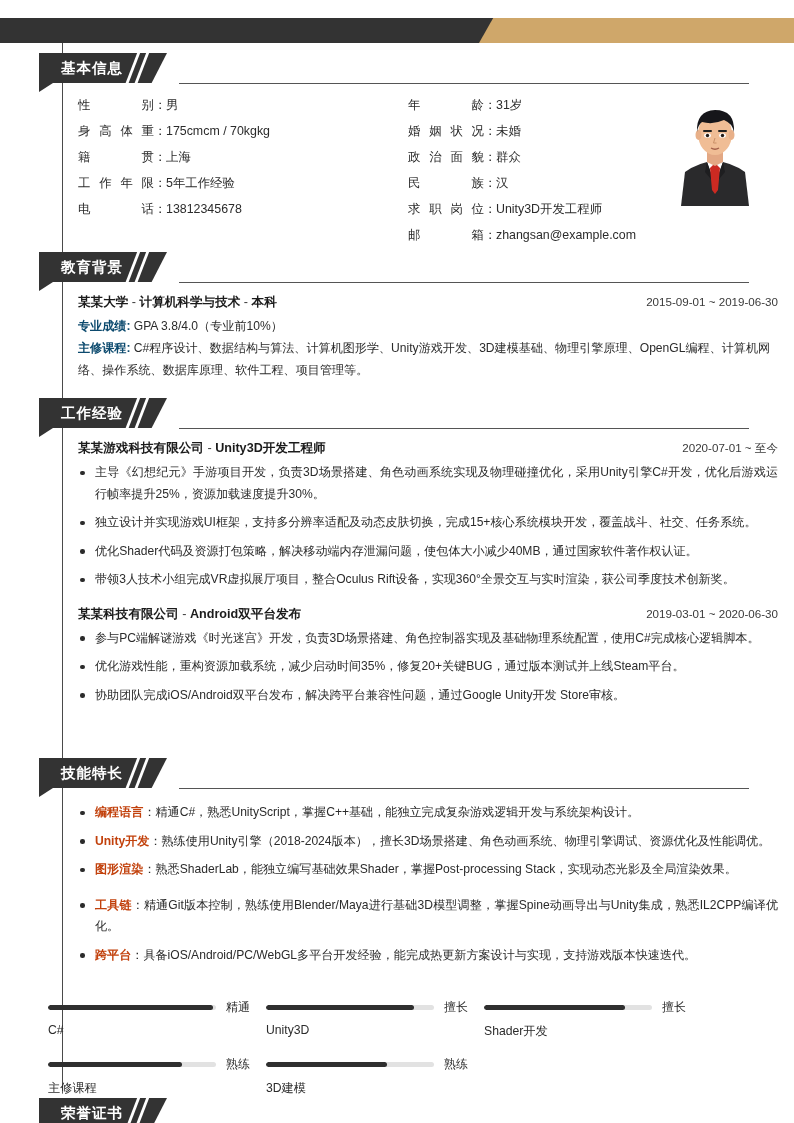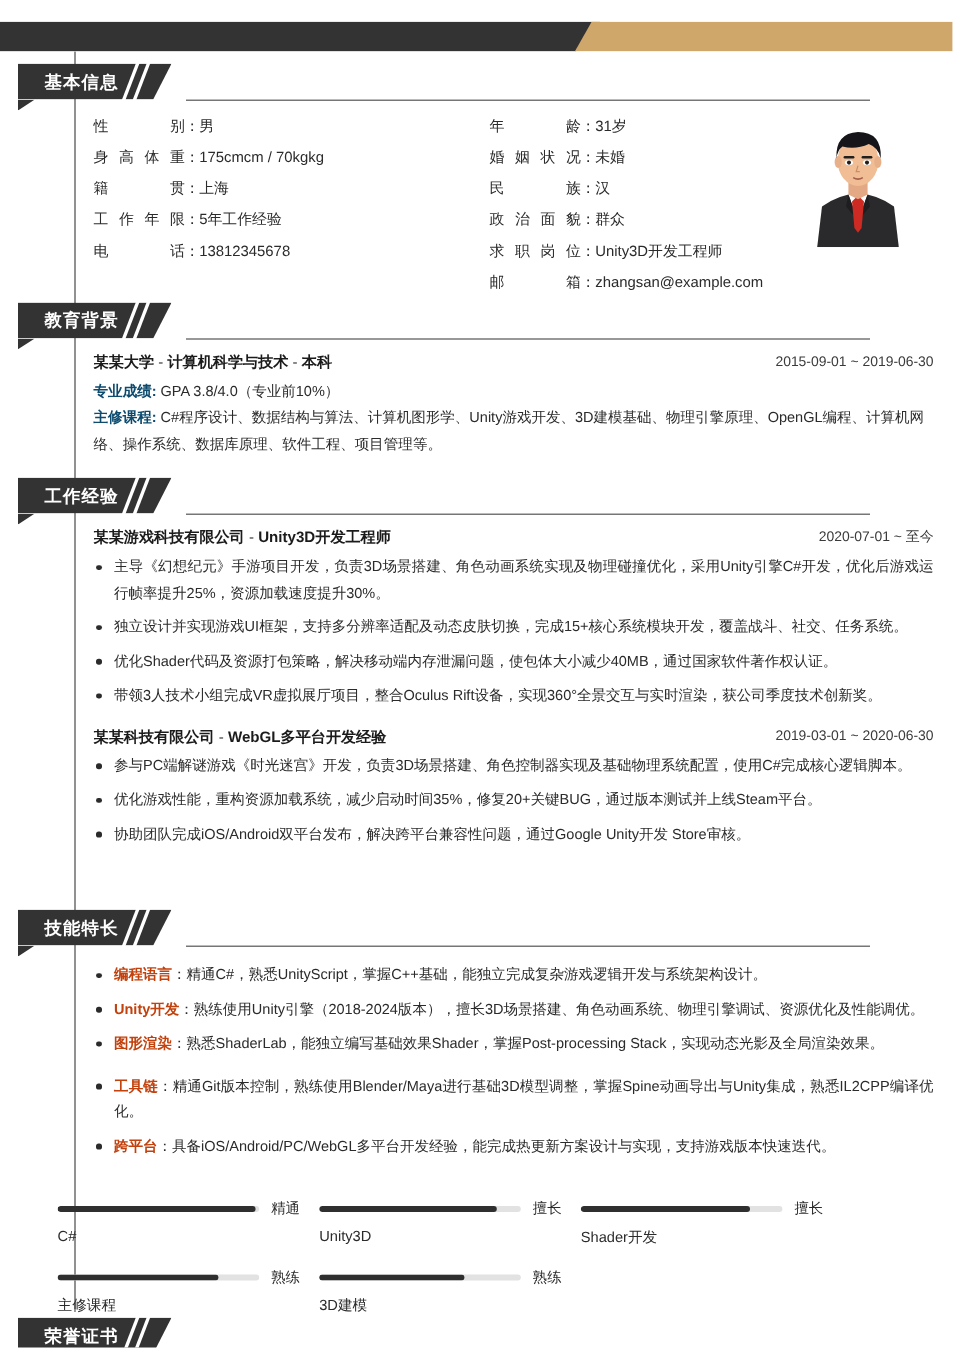--- a/index.html
+++ b/index.html
@@ -52,21 +52,21 @@
 
   
   .section {
     position: absolute;
     left: 0;
     width: 794px;
   }
   .sec-head {
     position: relative;
     height: 32px;
-    margin-left: 15px;
+    margin-left: 39px;
     width: 724px;
   }
   .badge {
     position: absolute;
     left: 0; top: 0;
     height: 30px;
     background: #333333;
     padding: 0 44px 0 22px;
     display: flex;
     align-items: center;
@@ -274,24 +274,24 @@
   </div>
 
   <div class="info-col-right">
     <div class="row-line">
       <span class="label-sp">年龄</span><span class="colon">：</span><span>31岁</span>
     </div>
     <div class="row-line">
       <span class="label-sp">婚姻状况</span><span class="colon">：</span><span>未婚</span>
     </div>
     <div class="row-line">
+      <span class="label-sp">政治面貌</span><span class="colon">：</span><span>群众</span>
+    </div>
+    <div class="row-line">
       <span class="label-sp">民族</span><span class="colon">：</span><span>汉</span>
-    </div>
-    <div class="row-line">
-      <span class="label-sp">政治面貌</span><span class="colon">：</span><span>群众</span>
     </div>
     <div class="row-line">
       <span class="label-sp">求职岗位</span><span class="colon">：</span><span>Unity3D开发工程师</span>
     </div>
     <div class="row-line">
       <span class="label-sp">邮箱</span><span class="colon">：</span><span>zhangsan@example.com</span>
     </div>
   </div>
 
   <div class="photo">
@@ -379,21 +379,21 @@
       <span class="entry-date">2020-07-01 ~ 至今</span>
     </div>
     <ul class="bullets">
       <li>主导《幻想纪元》手游项目开发，负责3D场景搭建、角色动画系统实现及物理碰撞优化，采用Unity引擎C#开发，优化后游戏运行帧率提升25%，资源加载速度提升30%。</li>
       <li>独立设计并实现游戏UI框架，支持多分辨率适配及动态皮肤切换，完成15+核心系统模块开发，覆盖战斗、社交、任务系统。</li>
       <li>优化Shader代码及资源打包策略，解决移动端内存泄漏问题，使包体大小减少40MB，通过国家软件著作权认证。</li>
       <li>带领3人技术小组完成VR虚拟展厅项目，整合Oculus Rift设备，实现360°全景交互与实时渲染，获公司季度技术创新奖。</li>
     </ul>
 
     <div class="entry-head" style="margin-top:13px;">
-      <span>某某科技有限公司</span><span class="sep"> - </span><span>WebGL多平台开发经验</span>
+      <span>某某科技有限公司</span><span class="sep"> - </span><span>Android双平台发布</span>
       <span class="entry-date">2019-03-01 ~ 2020-06-30</span>
     </div>
     <ul class="bullets">
       <li>参与PC端解谜游戏《时光迷宫》开发，负责3D场景搭建、角色控制器实现及基础物理系统配置，使用C#完成核心逻辑脚本。</li>
       <li>优化游戏性能，重构资源加载系统，减少启动时间35%，修复20+关键BUG，通过版本测试并上线Steam平台。</li>
       <li>协助团队完成iOS/Android双平台发布，解决跨平台兼容性问题，通过Google Unity开发 Store审核。</li>
     </ul>
   </div>
 
   <div class="section" style="top:758px;">

